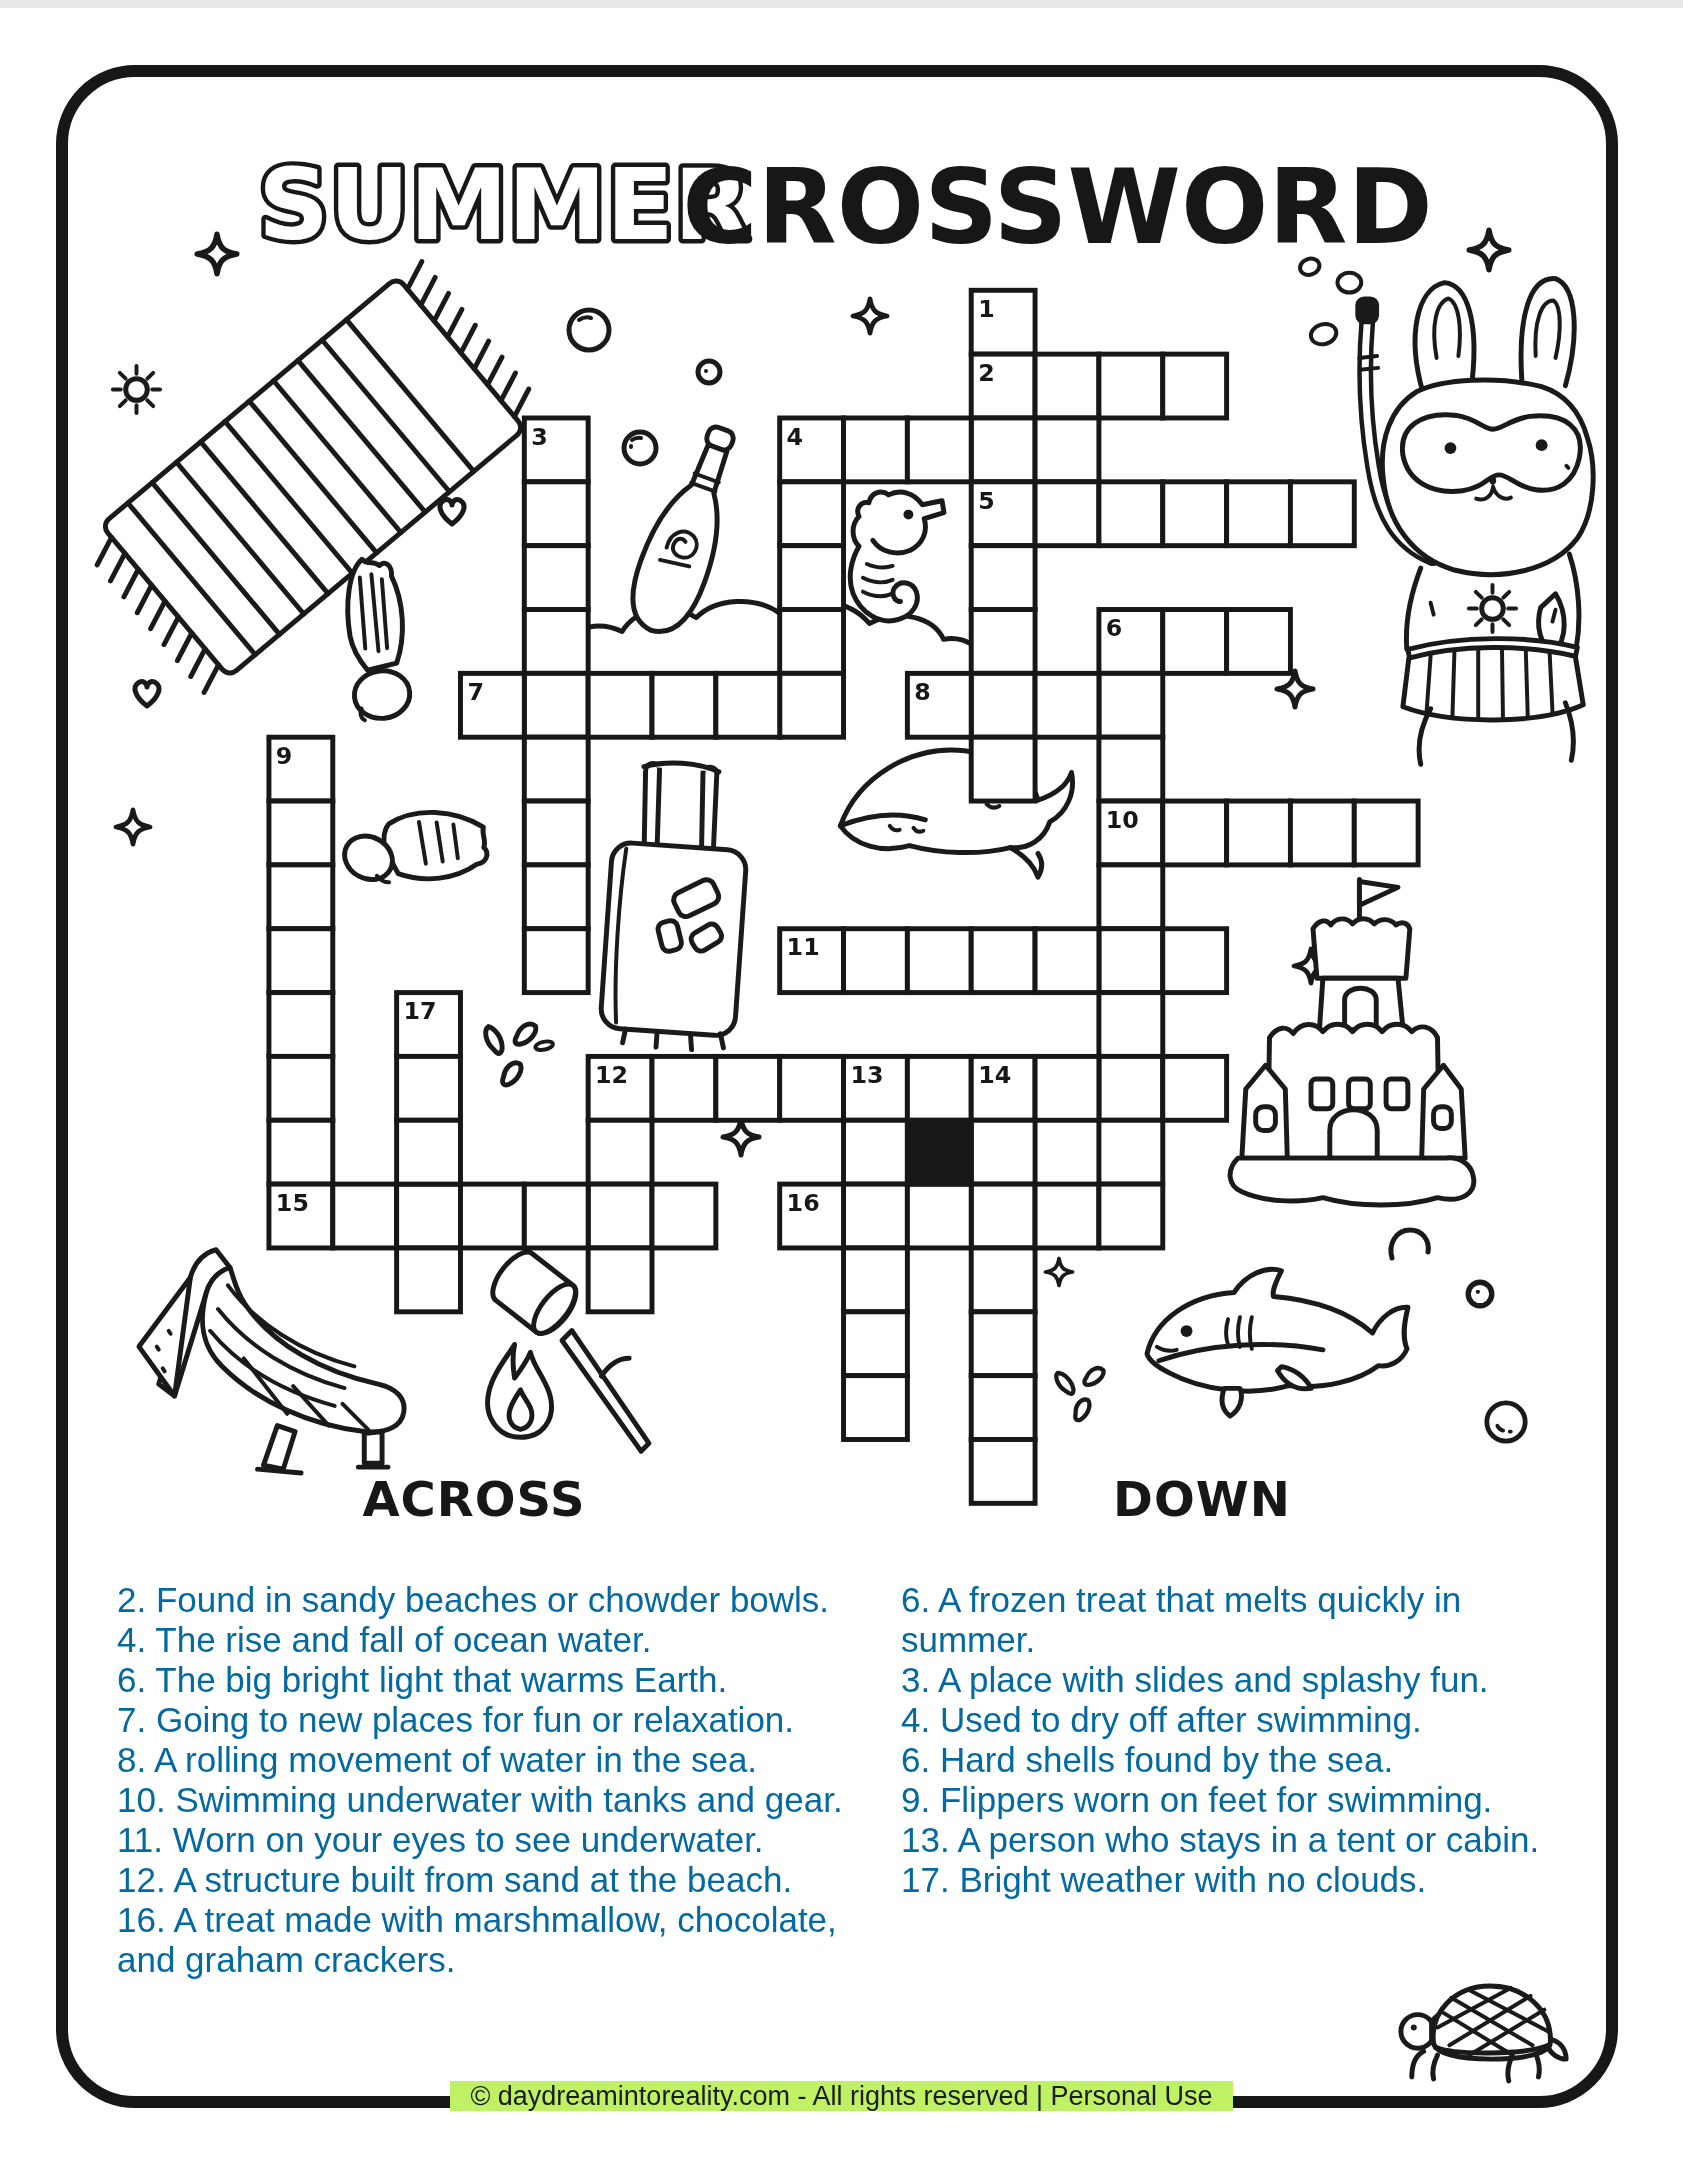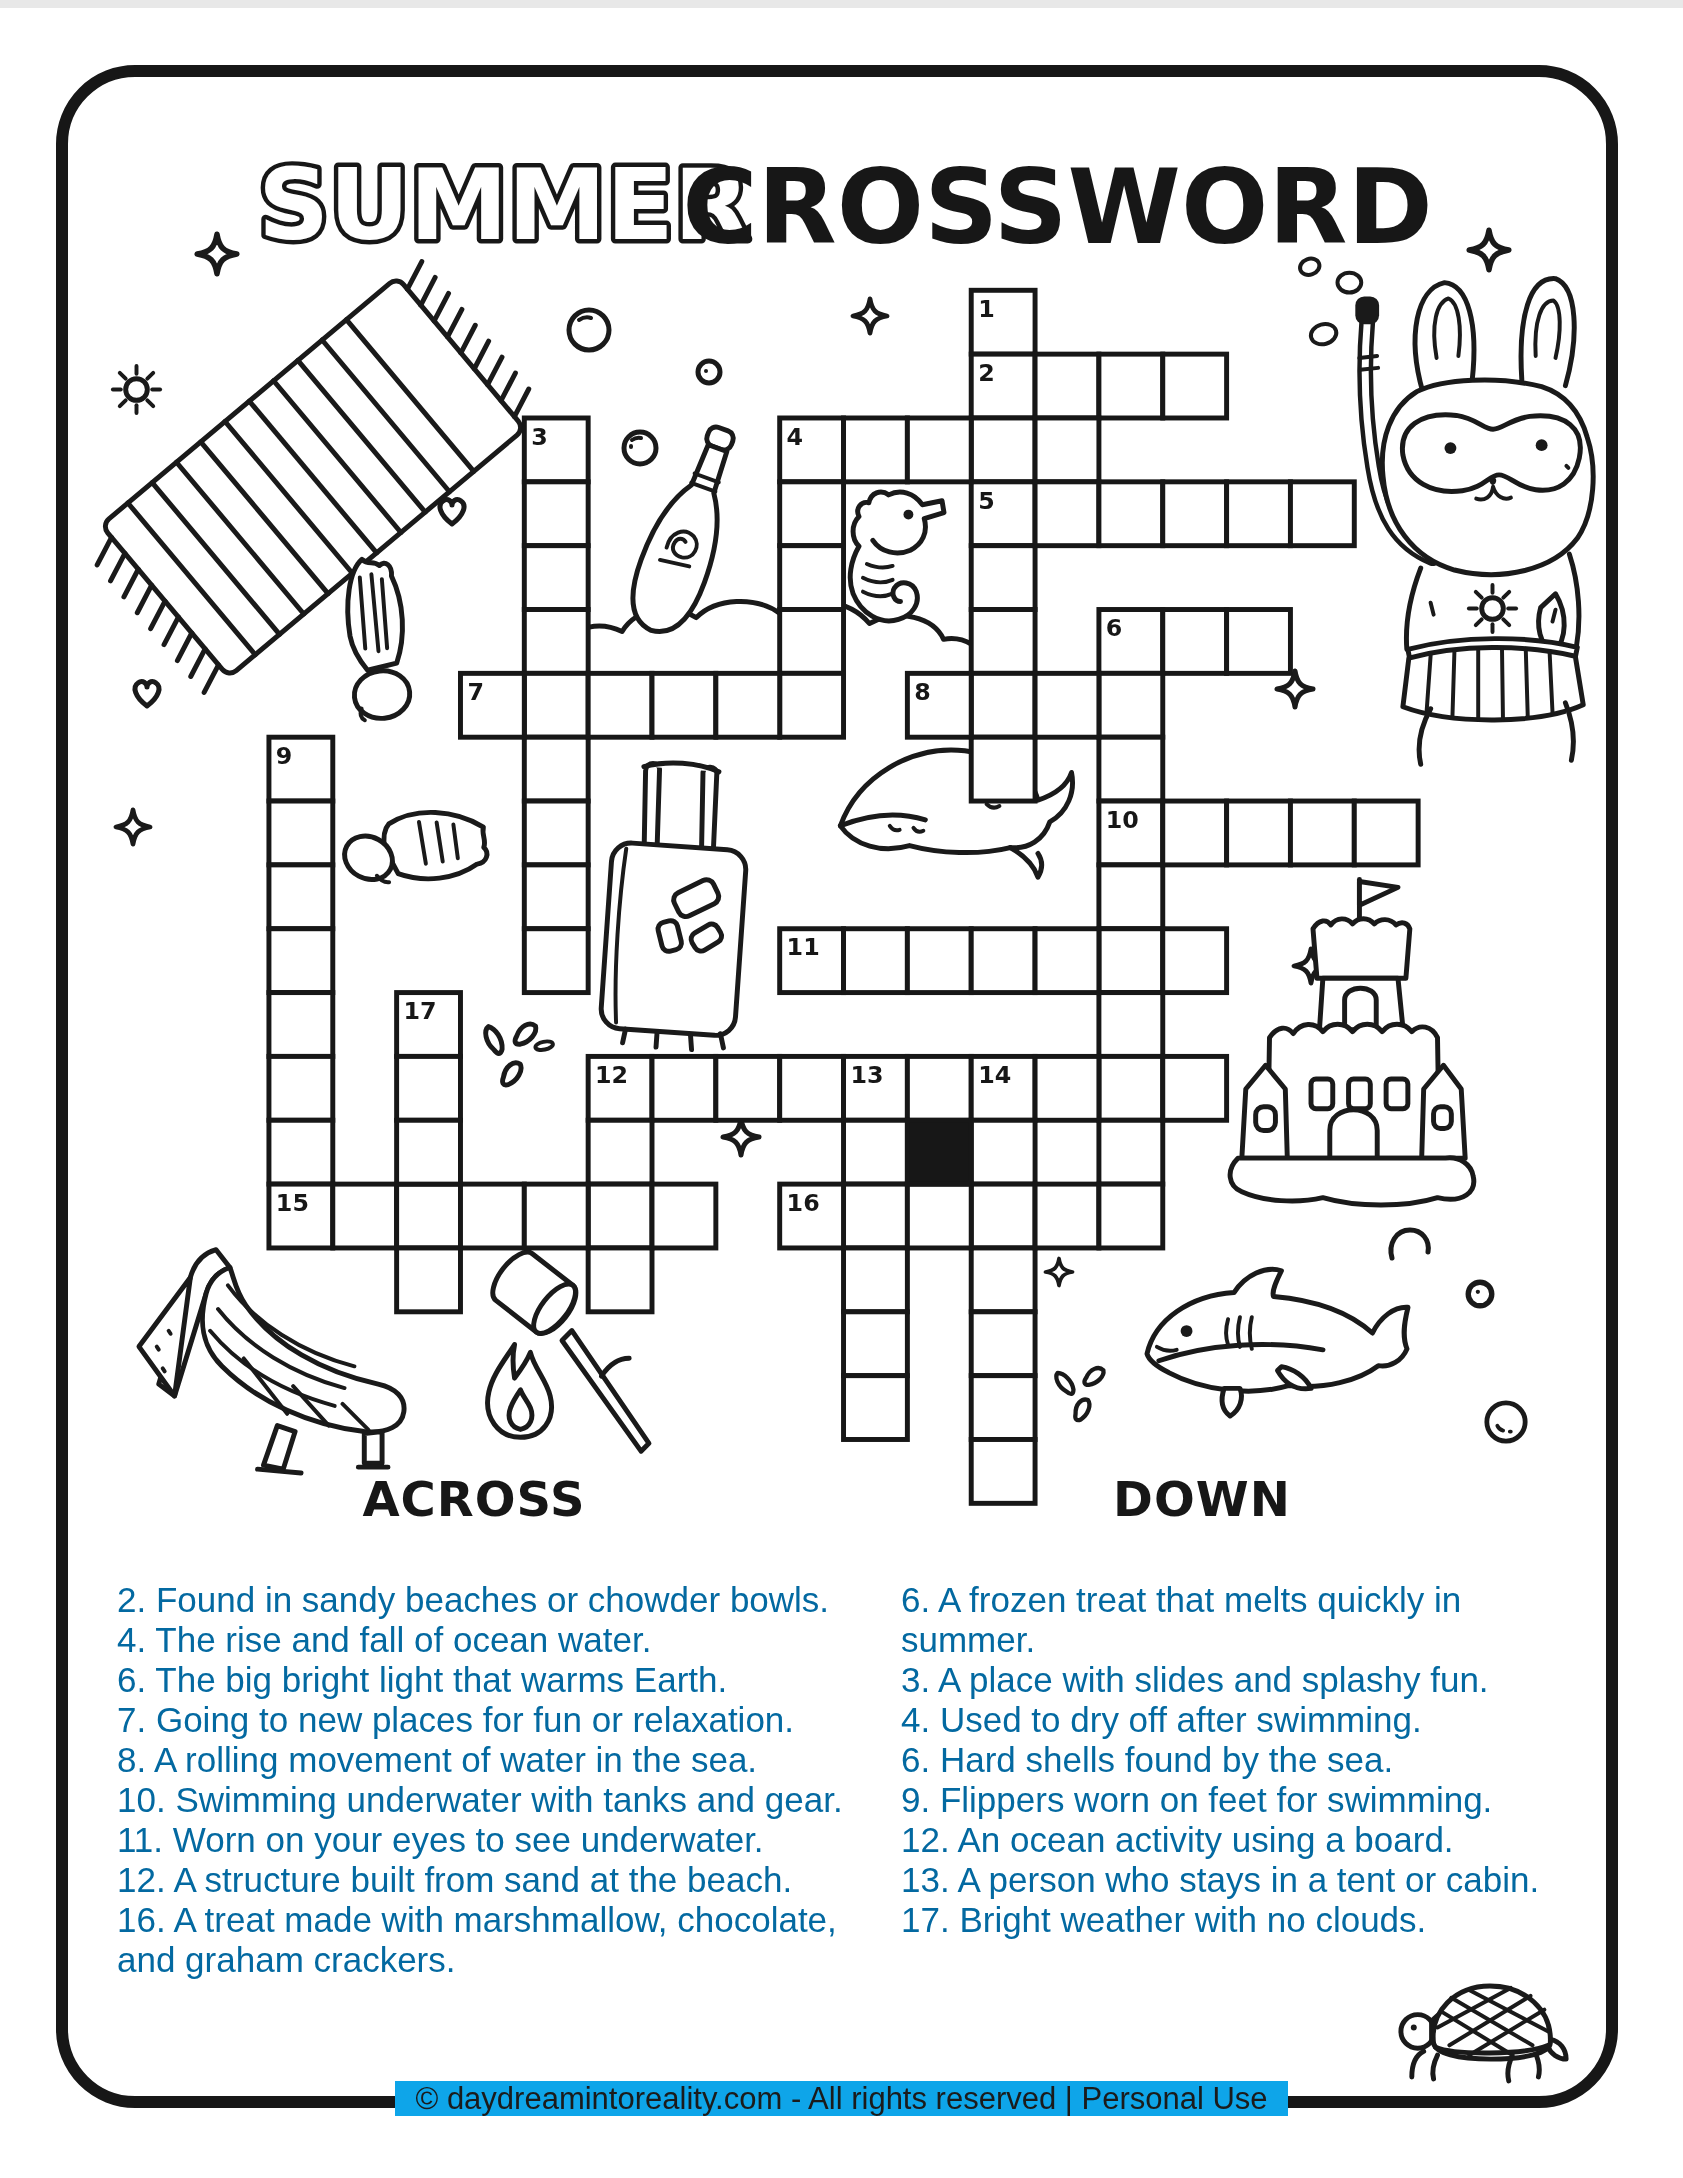--- a/index.html
+++ b/index.html
@@ -20,21 +20,21 @@
   
   .clues{position:absolute;top:1572px;font-size:35px;line-height:40px;color:#0369a1;}
   .clue{white-space:pre-line;}
   
   #grid-svg{position:absolute;left:263px;top:276px;width:1168px;height:1238px;}
   .cell{fill:#ffffff;stroke:#171717;stroke-width:5px;}
   .cell.black{fill:#171717;}
   .cellnum{font-family:"DejaVu Sans",sans-serif;font-weight:bold;font-size:24px;fill:#171717;}
   
   #footer{position:absolute;left:0;right:0;top:2073px;text-align:center;z-index:6;}
-  #footer span{background:#0ea5e9;padding:0 20px;font-size:31px;color:#1b1b1b;}
+  #footer span{background:#bef264;padding:0 20px;font-size:27px;color:#1b1b1b;}
   
   .ink{fill:none;stroke:#1a1a1a;stroke-width:5;stroke-linecap:round;stroke-linejoin:round;}
   .inkw{fill:#ffffff;stroke:#1a1a1a;stroke-width:5;stroke-linecap:round;stroke-linejoin:round;}
   .inkb{fill:#1a1a1a;stroke:none;}
   .thin{stroke-width:4;}
 </style>
 </head>
 <body>
 
 <div id="page">
@@ -493,21 +493,20 @@
       <div class="clue">16. A treat made with marshmallow, chocolate,
 and graham crackers.</div>
     </div>
   <div class="clues" style="left:901px;width:644px;">
       <div class="clue">6. A frozen treat that melts quickly in
 summer.</div>
       <div class="clue">3. A place with slides and splashy fun.</div>
       <div class="clue">4. Used to dry off after swimming.</div>
       <div class="clue">6. Hard shells found by the sea.</div>
       <div class="clue">9. Flippers worn on feet for swimming.</div>
-      <div class="clue">12. An ocean activity using a board.</div>
       <div class="clue">13. A person who stays in a tent or cabin.</div>
       <div class="clue">17. Bright weather with no clouds.</div>
     </div>
 
   <div id="footer">
     <span>© daydreamintoreality.com - All rights reserved | Personal Use</span>
   </div>
 
   <svg class="abs" style="left:1394px;top:1952px;width:183px;height:134px;z-index:7;" viewBox="0 0 185 135">
     <path class="inkw" d="M30 92 C22 96 18 106 18 118 M44 96 C40 104 38 112 40 120"></path>

